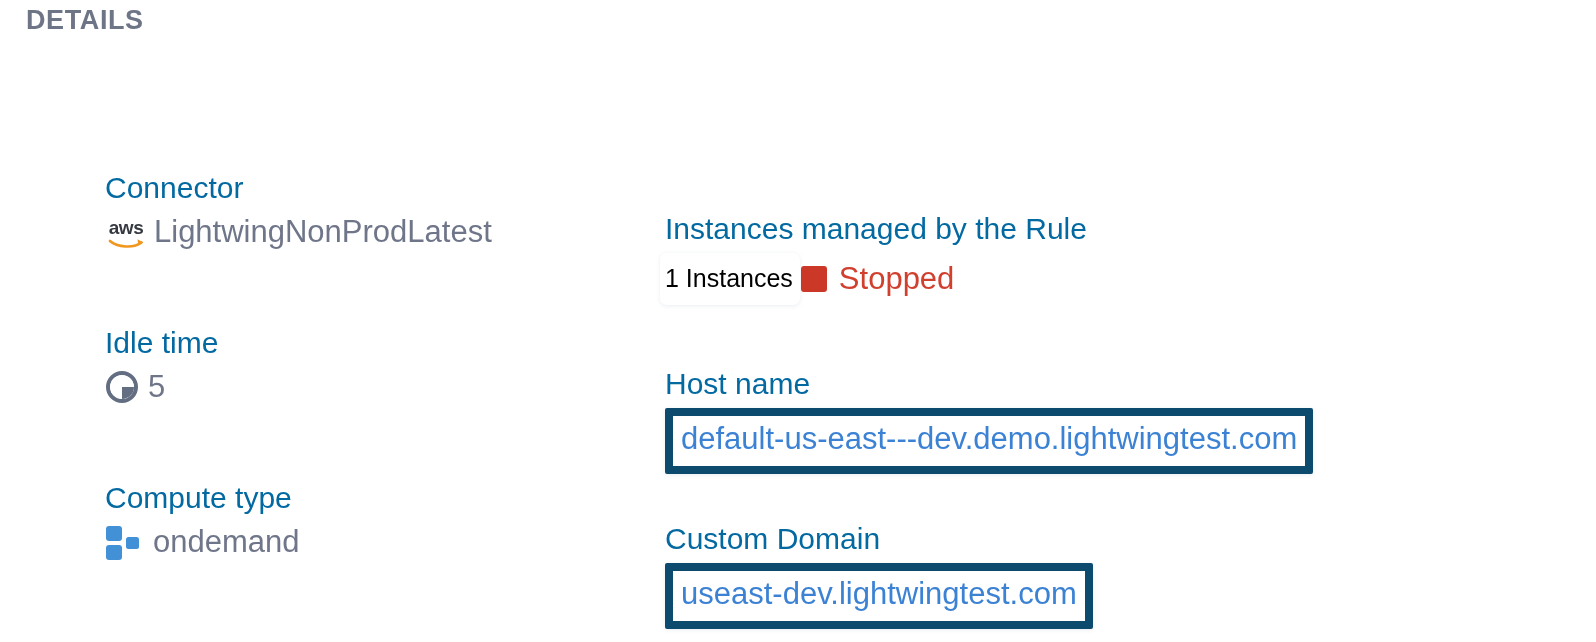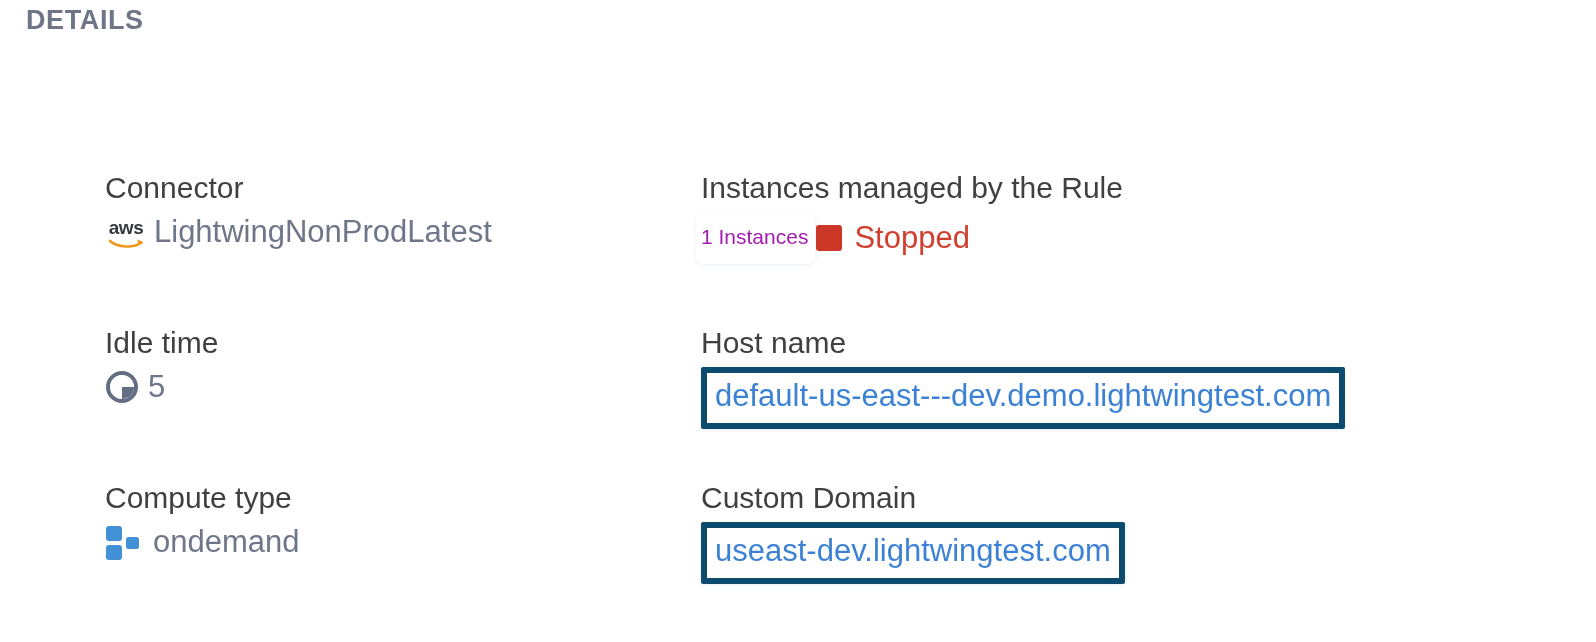--- a/index.html
+++ b/index.html
@@ -37,26 +37,26 @@
   }
   .details-row {
     position: relative;
     height: 155px;
   }
   .col {
     position: absolute;
     top: 0;
   }
   .col-left  { left: 105px; }
-  .col-right { left: 701px; }
+  .col-right { left: 665px; margin-top: 41px; }
 
   .field-label {
     font-size: 30px;
     font-weight: 400;
-    color: #404040;
+    color: #0369a1;
     line-height: 36px;
     white-space: nowrap;
     margin: 0 0 6px 0;
   }
   .field-value {
     display: flex;
     align-items: center;
     font-size: 31px;
     color: #6f7689;
     line-height: 40px;
@@ -101,22 +101,22 @@
     top: 2px;
   }
 
   
   .instances-line {
     display: flex;
     align-items: center;
   }
   .instances-chip {
     display: inline-block;
-    color: #a21caf;
-    font-size: 21px;
+    color: #000000;
+    font-size: 25px;
     line-height: 40px;
     background: #ffffff;
     border-radius: 7px;
     padding: 5px 7px 7px 5px;
     margin-left: -5px;
     box-shadow: 0 1px 4px rgba(60,80,130,0.10);
     cursor: pointer;
     white-space: nowrap;
   }
   .status-swatch {
@@ -131,21 +131,21 @@
   .status-text {
     color: #d1402f;
     font-size: 31px;
     line-height: 40px;
     white-space: nowrap;
   }
 
   
   .link-box {
     display: inline-block;
-    border: 6px solid #0c4a6e;
+    border: 8px solid #0c4a6e;
     background: #ffffff;
     border-radius: 2px;
     padding: 3px 8px 7px 8px;
     box-shadow: 0 1px 4px rgba(60,80,130,0.10);
     cursor: pointer;
   }
   .link-box .link-text {
     color: #3c82d4;
     font-size: 31px;
     line-height: 40px;

